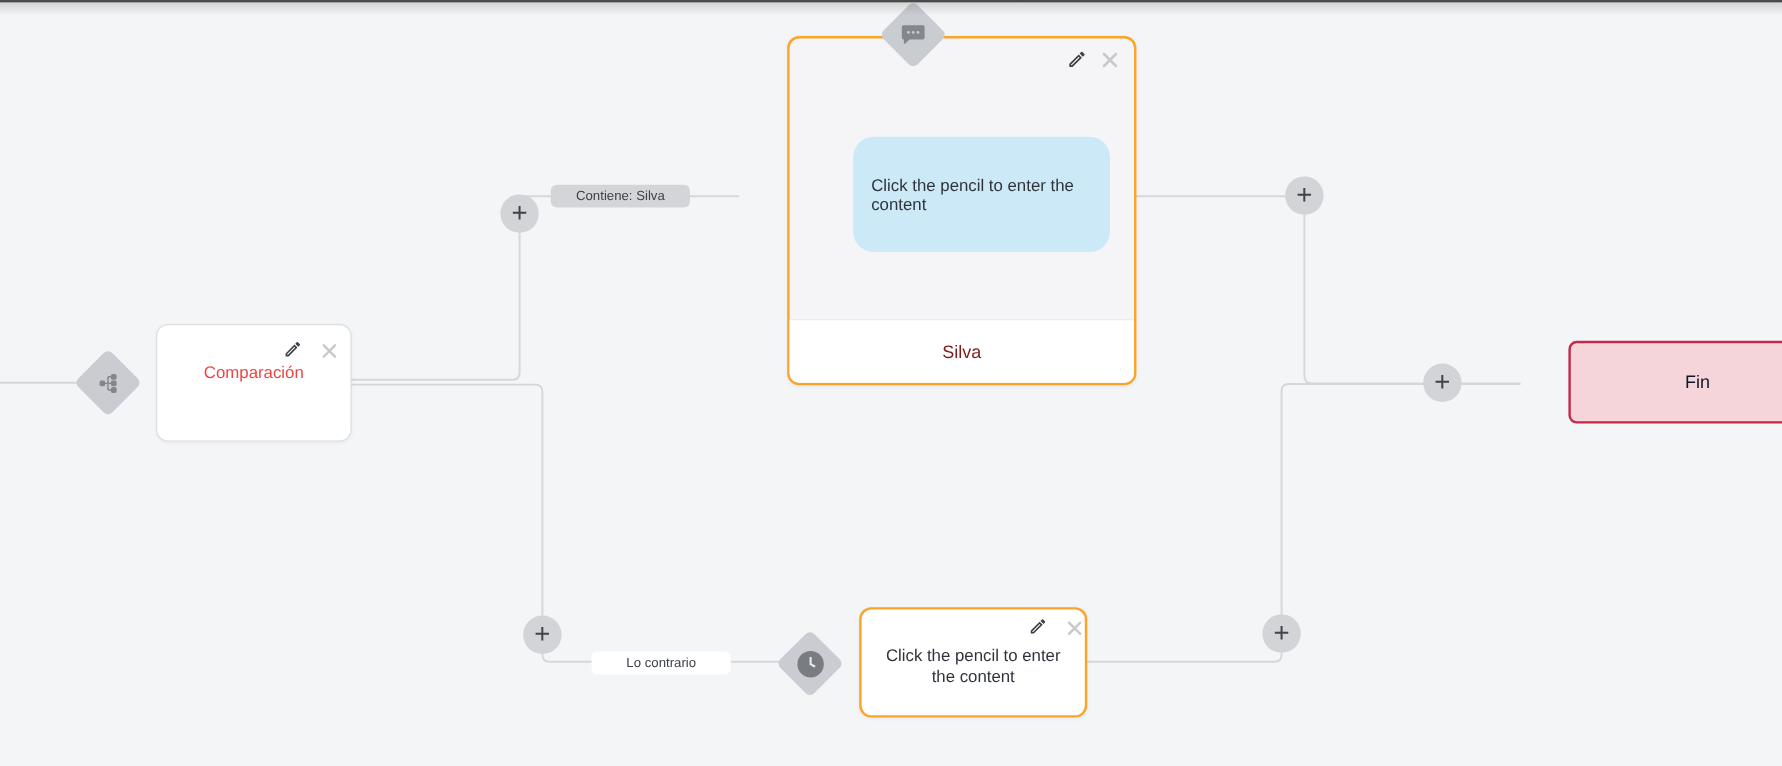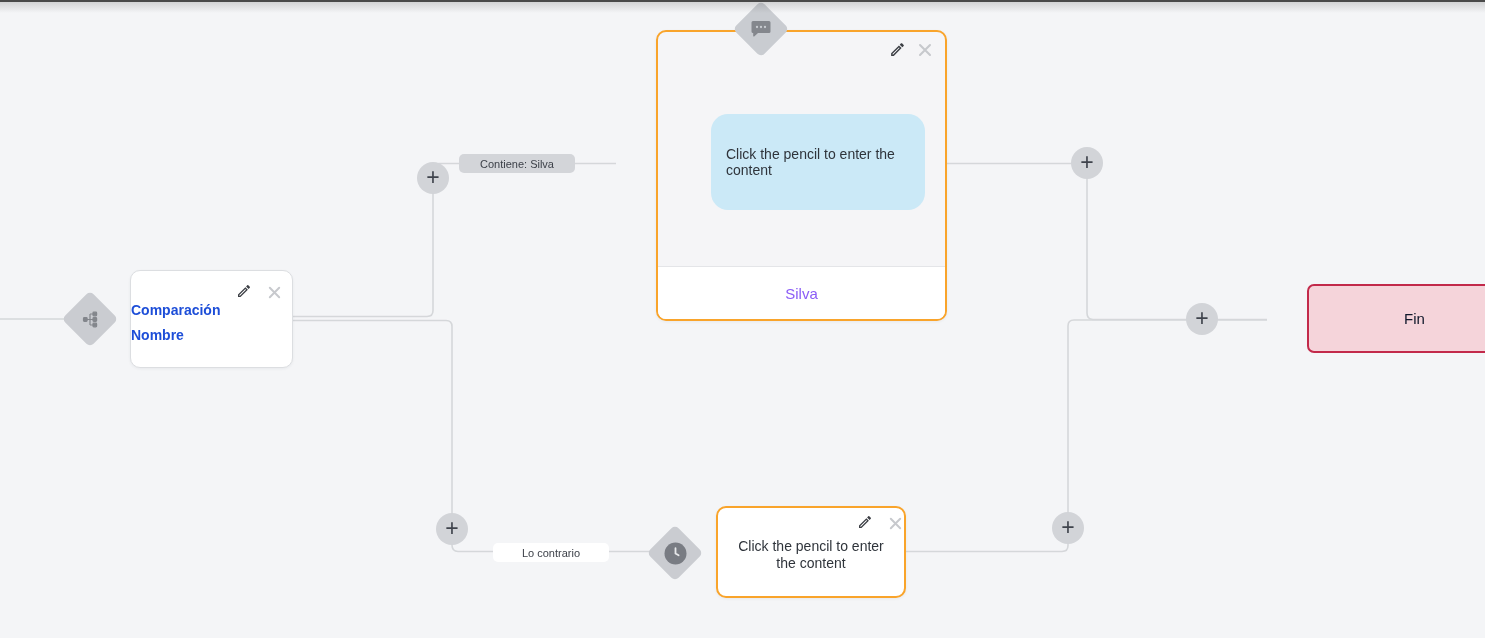--- a/index.html
+++ b/index.html
@@ -27,33 +27,33 @@
     border:2px solid #f9a42b;border-radius:10px;
     box-shadow:0 1px 3px rgba(40,45,60,.06);
   }
   .node-end{
     background:#f5d4da;border:2px solid #c2294a;border-radius:7px;
     display:flex;align-items:center;justify-content:center;
     color:#0f172a;font-size:15px;
   }
 
   .node-comparison{left:90px;top:270px;width:163px;height:98px;}
-  .comparison-text{padding-top:27px;text-align:left;color:#1d4ed8;font-size:14px;line-height:25px;font-weight:bold;}
+  .comparison-text{padding-top:27px;text-align:center;color:#ef4444;font-size:14px;line-height:25px;}
 
   .node-message{left:616px;top:30px;width:291px;height:291px;background:#f5f5f7;}
   .bubble{
     position:absolute;left:53px;top:82px;width:214px;height:96px;border-radius:17px;
     background:#cbe9f7;display:flex;align-items:center;
     color:#2f343b;font-size:14px;line-height:16px;padding:0 18px 0 15px;box-sizing:border-box;
   }
   .message-footer{
     position:absolute;left:0;right:0;bottom:0;height:52px;background:#ffffff;
     border-top:1px solid #e4e5e8;border-radius:0 0 8px 8px;
     display:flex;align-items:center;justify-content:center;
-    color:#8b5cf6;font-size:15px;
+    color:#7f1d1d;font-size:15px;
   }
 
   .node-wait{left:676px;top:506px;width:190px;height:92px;background:#ffffff;}
   .wait-text{padding:30px 14px 0;text-align:center;color:#2f343b;font-size:14px;line-height:17px;}
 
   .node-end{left:1267px;top:284px;width:215px;height:69px;}
 
   
   .icon-btn{position:absolute;width:18px;height:18px;display:flex;align-items:center;justify-content:center;cursor:pointer;}
 
@@ -118,21 +118,20 @@
         <path fill="#3c3f45" d="M14.06 9.02l.92.92L5.92 19H5v-.92l9.06-9.06m3.6-6.02c-.25 0-.51.1-.7.29l-1.83 1.83 3.75 3.75 1.83-1.83c.39-.39.39-1.02 0-1.41l-2.34-2.34c-.2-.2-.45-.29-.71-.29zm-3.6 3.19L3 17.25V21h3.75L17.81 9.94l-3.75-3.75z"></path>
       </svg>
   </div>
   <div class="icon-btn" style="left:134px;top:12px;">
     <svg width="15" height="15" viewBox="0 0 16 16">
         <path stroke="#c7c9cd" stroke-width="2.1" stroke-linecap="round" d="M3 3 L13 13 M13 3 L3 13"></path>
       </svg>
   </div>
   <div class="comparison-text">
     <div>Comparación</div>
-    <div>Nombre</div>
   </div>
 </div>
 
 <div class="node node-orange node-message">
   <div class="icon-btn" style="left:230px;top:8px;">
     <svg width="17" height="17" viewBox="0 0 24 24">
         <path fill="#3c3f45" d="M14.06 9.02l.92.92L5.92 19H5v-.92l9.06-9.06m3.6-6.02c-.25 0-.51.1-.7.29l-1.83 1.83 3.75 3.75 1.83-1.83c.39-.39.39-1.02 0-1.41l-2.34-2.34c-.2-.2-.45-.29-.71-.29zm-3.6 3.19L3 17.25V21h3.75L17.81 9.94l-3.75-3.75z"></path>
       </svg>
   </div>
   <div class="icon-btn" style="left:258px;top:9px;">

